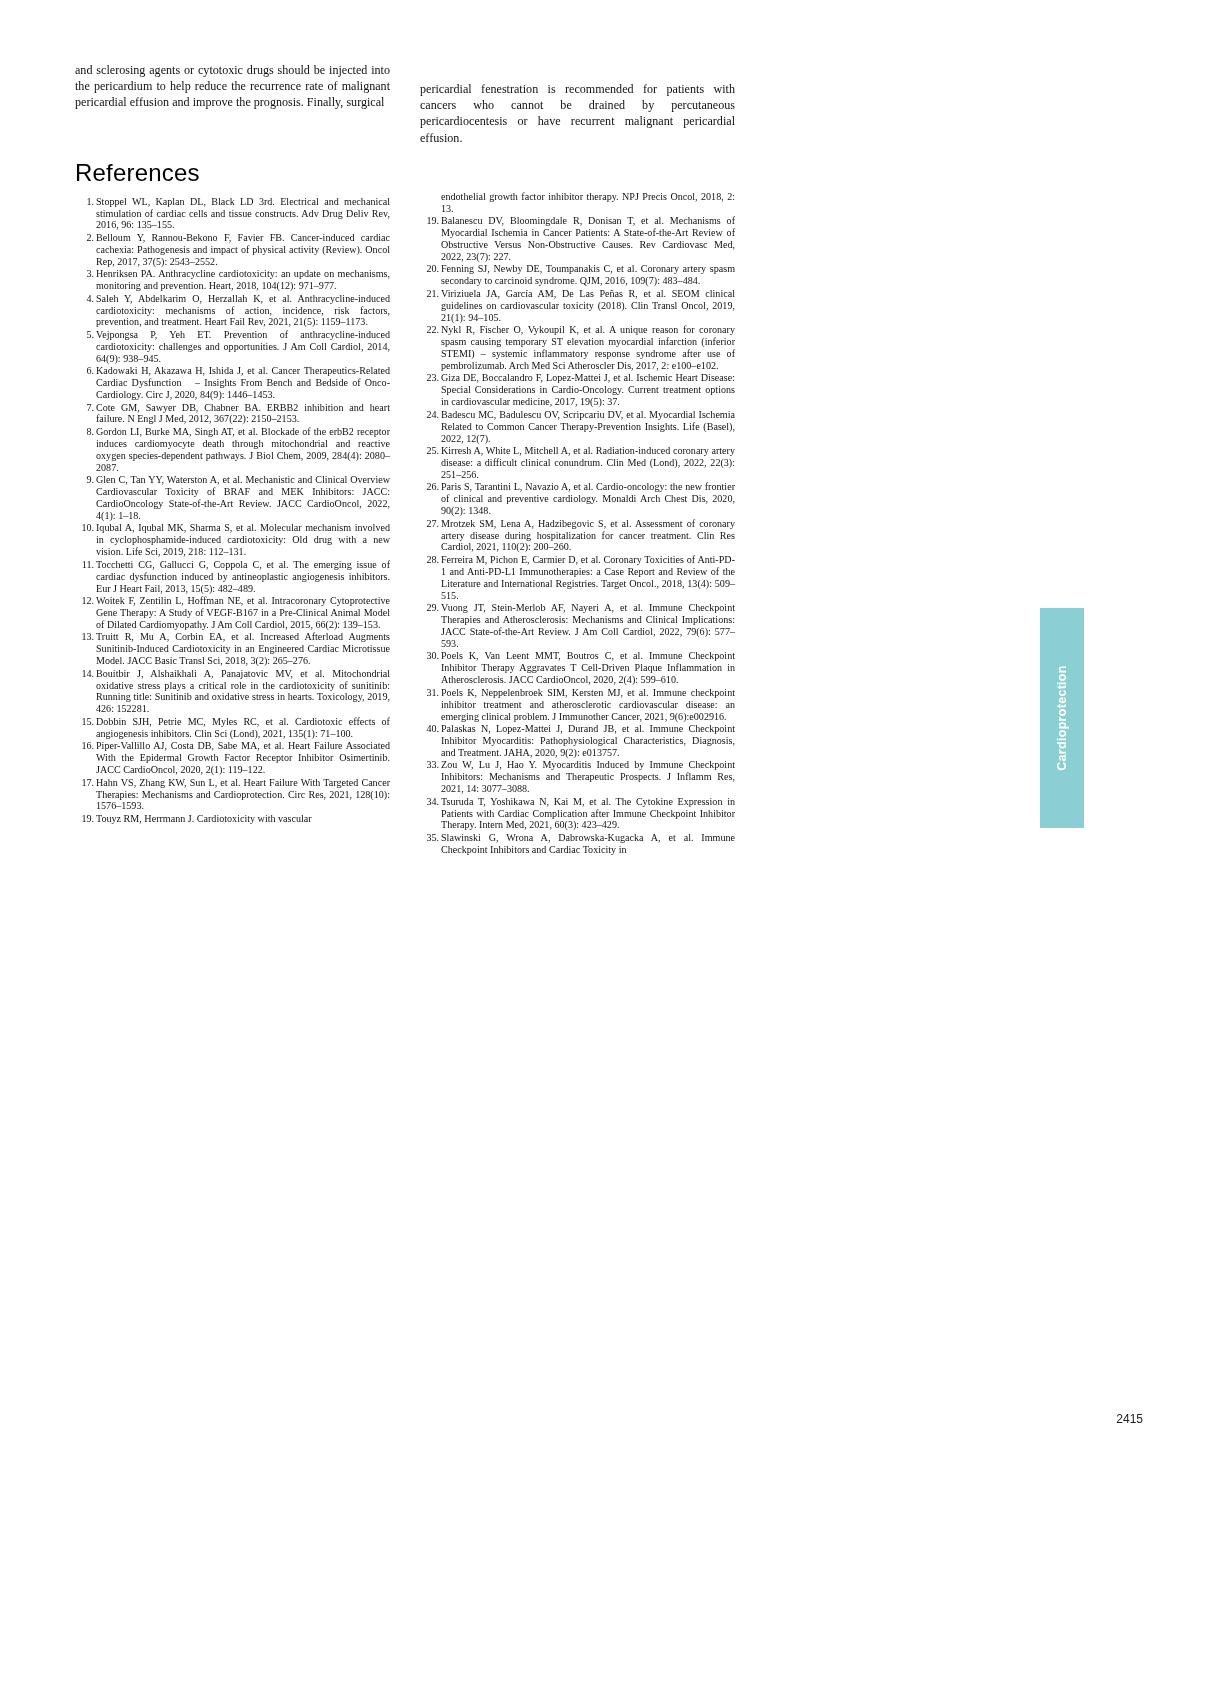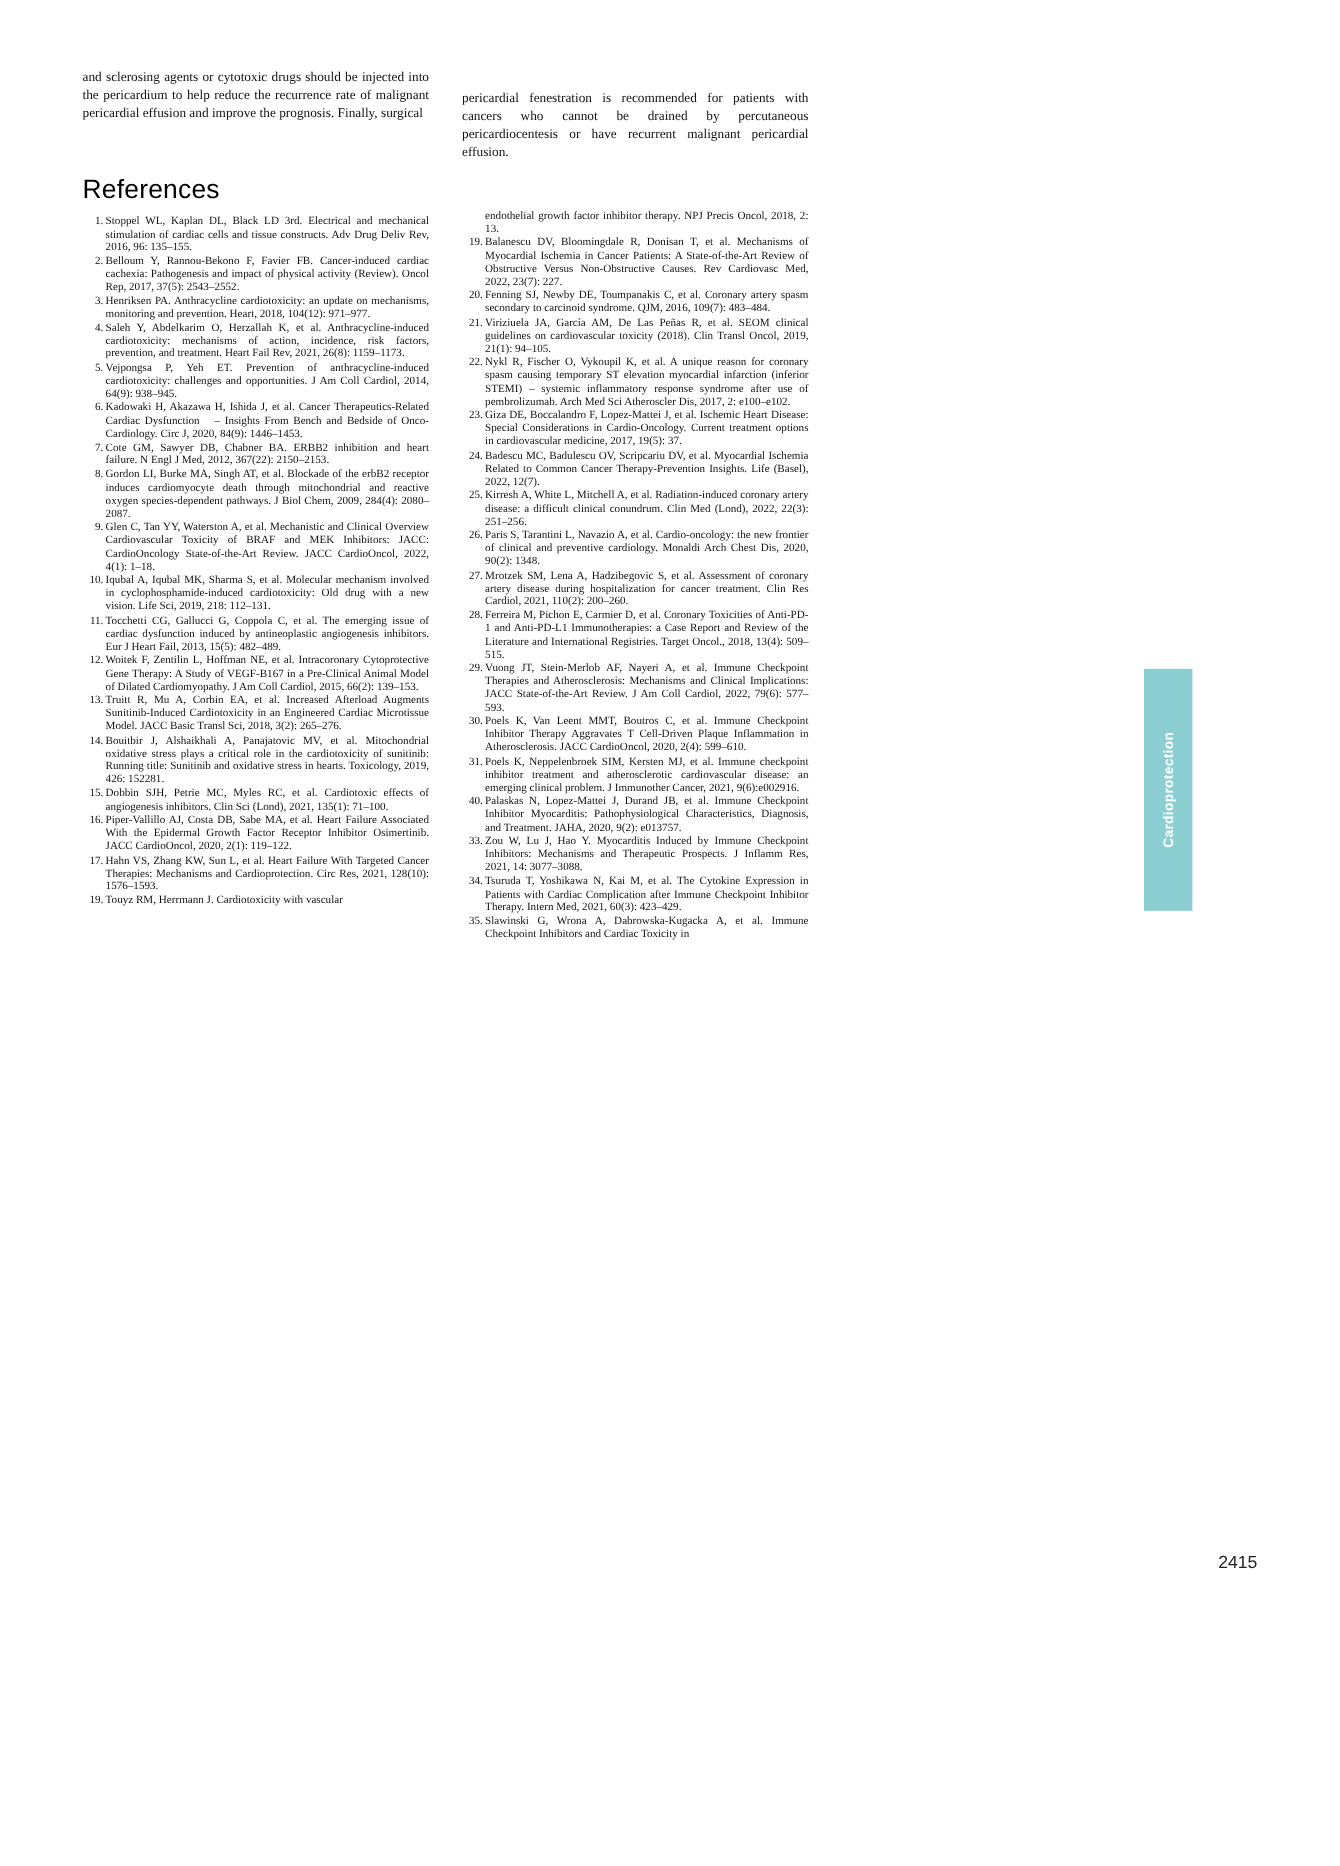--- a/index.html
+++ b/index.html
@@ -97,42 +97,42 @@
     font-family: "Liberation Sans", sans-serif;
     font-size: 12.5px;
     font-weight: bold;
     letter-spacing: 0.3px;
   }
   .page-number {
     position: absolute;
     right: 75px;
     top: 1412px;
     font-family: "Liberation Sans", sans-serif;
-    font-size: 16px;
+    font-size: 12px;
     color: #222;
   }
   .clear { clear: both; }
 </style>
 </head>
 <body>
 
 <div class="page">
 
   <div class="cols">
 
     <div class="col left">
       <p class="intro-para">and sclerosing agents or cytotoxic drugs should be injected into the pericardium to help reduce the recurrence rate of malignant pericardial effusion and improve the prognosis. Finally, surgical</p>
 
       <h2 class="ref-heading">References</h2>
 
       <ol class="reflist">
         <li><span class="num">1.</span><span>Stoppel WL, Kaplan DL, Black LD 3rd. Electrical and mechanical stimulation of cardiac cells and tissue constructs. Adv Drug Deliv Rev, 2016, 96: 135–155.</span></li>
         <li><span class="num">2.</span><span>Belloum Y, Rannou-Bekono F, Favier FB. Cancer-induced cardiac cachexia: Pathogenesis and impact of physical activity (Review). Oncol Rep, 2017, 37(5): 2543–2552.</span></li>
         <li><span class="num">3.</span><span>Henriksen PA. Anthracycline cardiotoxicity: an update on mechanisms, monitoring and prevention. Heart, 2018, 104(12): 971–977.</span></li>
-        <li><span class="num">4.</span><span>Saleh Y, Abdelkarim O, Herzallah K, et al. Anthracycline-induced cardiotoxicity: mechanisms of action, incidence, risk factors, prevention, and treatment. Heart Fail Rev, 2021, 26(8): 1159–1173.</span></li>
+        <li><span class="num">4.</span><span>Saleh Y, Abdelkarim O, Herzallah K, et al. Anthracycline-induced cardiotoxicity: mechanisms of action, incidence, risk factors, prevention, and treatment. Heart Fail Rev, 2021, 21(5): 1159–1173.</span></li>
         <li><span class="num">5.</span><span>Vejpongsa P, Yeh ET. Prevention of anthracycline-induced cardiotoxicity: challenges and opportunities. J Am Coll Cardiol, 2014, 64(9): 938–945.</span></li>
         <li><span class="num">6.</span><span>Kadowaki H, Akazawa H, Ishida J, et al. Cancer Therapeutics-Related Cardiac Dysfunction　– Insights From Bench and Bedside of Onco-Cardiology. Circ J, 2020, 84(9): 1446–1453.</span></li>
         <li><span class="num">7.</span><span>Cote GM, Sawyer DB, Chabner BA. ERBB2 inhibition and heart failure. N Engl J Med, 2012, 367(22): 2150–2153.</span></li>
         <li><span class="num">8.</span><span>Gordon LI, Burke MA, Singh AT, et al. Blockade of the erbB2 receptor induces cardiomyocyte death through mitochondrial and reactive oxygen species-dependent pathways. J Biol Chem, 2009, 284(4): 2080–2087.</span></li>
         <li><span class="num">9.</span><span>Glen C, Tan YY, Waterston A, et al. Mechanistic and Clinical Overview Cardiovascular Toxicity of BRAF and MEK Inhibitors: JACC: CardioOncology State-of-the-Art Review. JACC CardioOncol, 2022, 4(1): 1–18.</span></li>
         <li><span class="num">10.</span><span>Iqubal A, Iqubal MK, Sharma S, et al. Molecular mechanism involved in cyclophosphamide-induced cardiotoxicity: Old drug with a new vision. Life Sci, 2019, 218: 112–131.</span></li>
         <li><span class="num">11.</span><span>Tocchetti CG, Gallucci G, Coppola C, et al. The emerging issue of cardiac dysfunction induced by antineoplastic angiogenesis inhibitors. Eur J Heart Fail, 2013, 15(5): 482–489.</span></li>
         <li><span class="num">12.</span><span>Woitek F, Zentilin L, Hoffman NE, et al. Intracoronary Cytoprotective Gene Therapy: A Study of VEGF-B167 in a Pre-Clinical Animal Model of Dilated Cardiomyopathy. J Am Coll Cardiol, 2015, 66(2): 139–153.</span></li>
         <li><span class="num">13.</span><span>Truitt R, Mu A, Corbin EA, et al. Increased Afterload Augments Sunitinib-Induced Cardiotoxicity in an Engineered Cardiac Microtissue Model. JACC Basic Transl Sci, 2018, 3(2): 265–276.</span></li>
         <li><span class="num">14.</span><span>Bouitbir J, Alshaikhali A, Panajatovic MV, et al. Mitochondrial oxidative stress plays a critical role in the cardiotoxicity of sunitinib: Running title: Sunitinib and oxidative stress in hearts. Toxicology, 2019, 426: 152281.</span></li>

